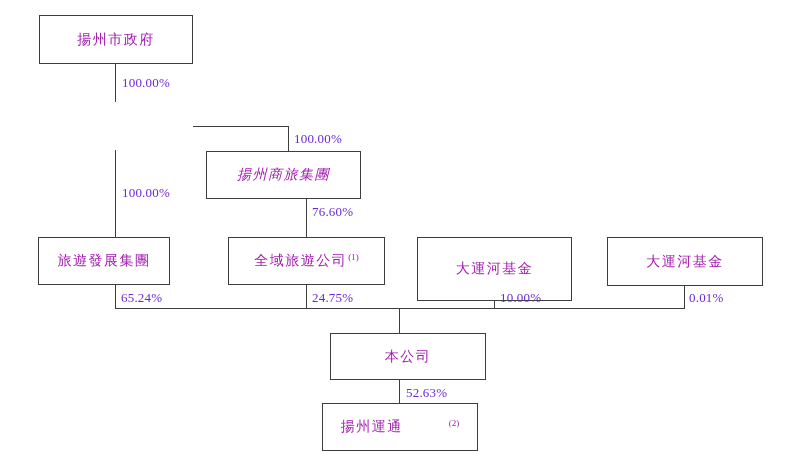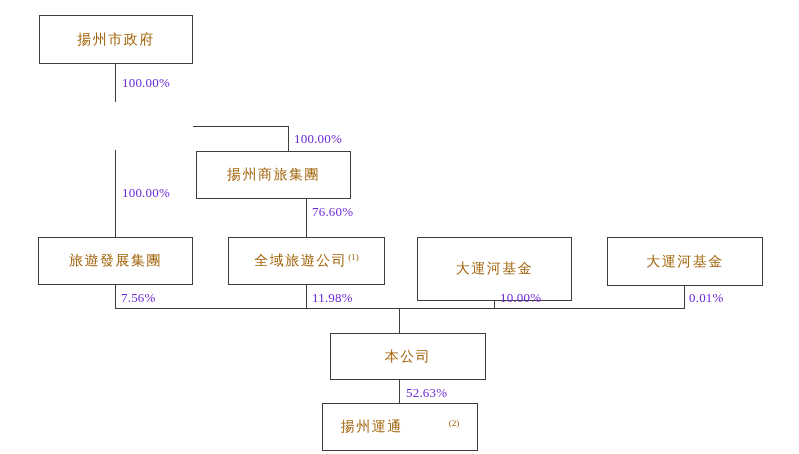--- a/index.html
+++ b/index.html
@@ -17,21 +17,21 @@
   }
   .node {
     position: absolute;
     box-sizing: border-box;
     border: 1px solid #3d3d3d;
     background: #ffffff;
     display: flex;
     align-items: center;
     justify-content: center;
     font-size: 14px;
-    color: #a16207;
+    color: #a21caf;
     letter-spacing: 1.5px;
     white-space: nowrap;
   }
   .node .sup {
     font-size: 9px;
     letter-spacing: 0;
     vertical-align: super;
     line-height: 1;
     position: relative;
     top: -4px;
@@ -66,25 +66,25 @@
   <div class="line" style="left:684px; top:285px; width:1px; height:23px;"></div>
   <div class="line" style="left:115px; top:308px; width:570px; height:1px;"></div>
   <div class="line" style="left:399px; top:308px; width:1px; height:25px;"></div>
   <div class="line" style="left:399px; top:380px; width:1px; height:23px;"></div>
 
   <div class="node" style="left:39px;  top:15px;  width:154px; height:49px;">
     <span>揚州市政府</span>
   </div>
 
 
-  <div class="node" style="left:196px; top:151px; width:155px; height:48px;">
+  <div class="node" style="left:206px; top:151px; width:155px; height:48px;font-style:italic;">
     <span>揚州商旅集團</span>
   </div>
 
-  <div class="node" style="left:38px;  top:237px; width:155px; height:48px;">
+  <div class="node" style="left:38px;  top:237px; width:132px; height:48px;">
     <span>旅遊發展集團</span>
   </div>
 
   <div class="node" style="left:228px; top:237px; width:157px; height:48px;">
     <span>全域旅遊公司</span>
       <span class="sup">(1)</span>
   </div>
 
   <div class="node" style="left:417px; top:237px; width:155px; height:64px;">
     <span>大運河基金</span>
@@ -100,19 +100,19 @@
 
   <div class="node" style="left:322px; top:403px; width:156px; height:48px;gap:45px;">
     <span>揚州運通</span>
       <span class="sup">(2)</span>
   </div>
 
   <div class="pct" style="left:122px; top:76px;">100.00%</div>
   <div class="pct" style="left:294px; top:132px;">100.00%</div>
   <div class="pct" style="left:122px; top:186px;">100.00%</div>
   <div class="pct" style="left:312px; top:205px;">76.60%</div>
-  <div class="pct" style="left:121px; top:291px;">7.56%</div>
-  <div class="pct" style="left:312px; top:291px;">11.98%</div>
+  <div class="pct" style="left:121px; top:291px;">65.24%</div>
+  <div class="pct" style="left:312px; top:291px;">24.75%</div>
   <div class="pct" style="left:500px; top:291px;">10.00%</div>
   <div class="pct" style="left:689px; top:291px;">0.01%</div>
   <div class="pct" style="left:406px; top:386px;text-align:center;">52.63%</div>
 
 </div>
 
 </body></html>

